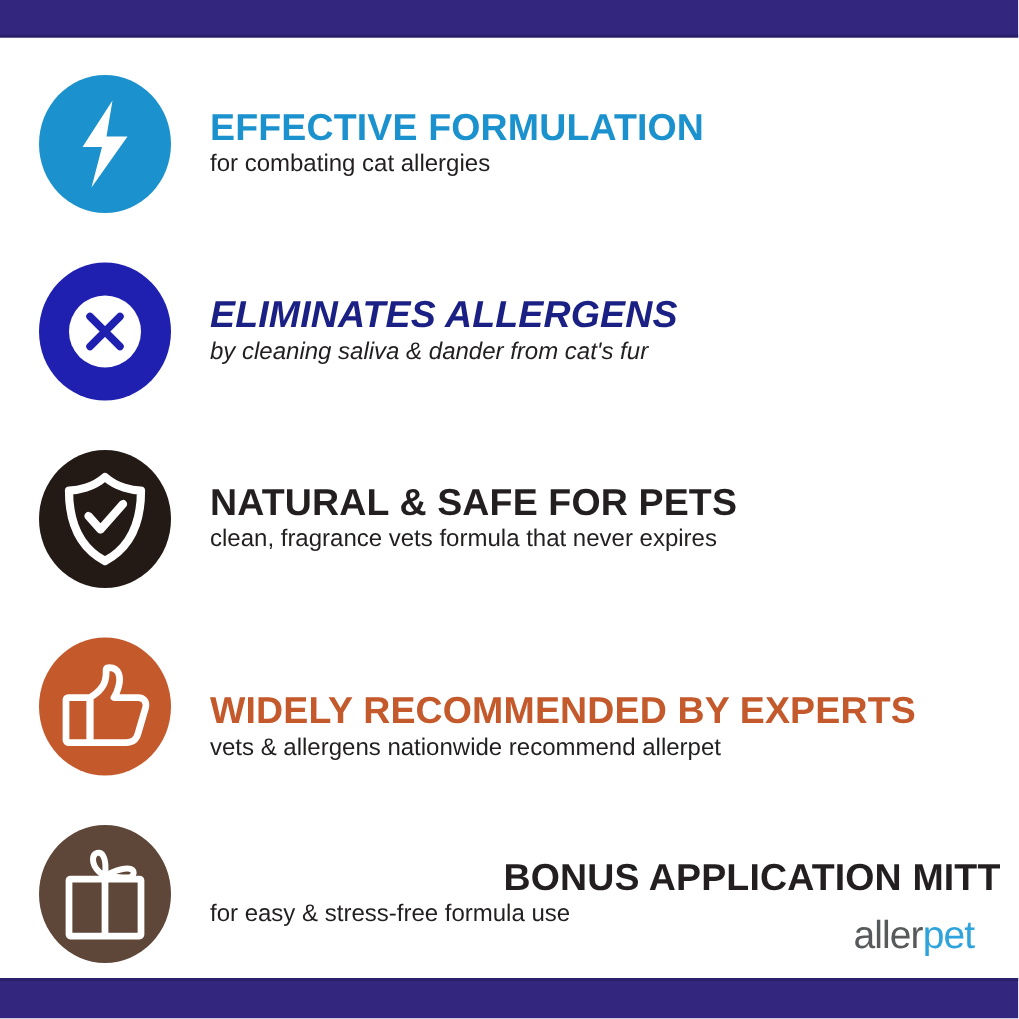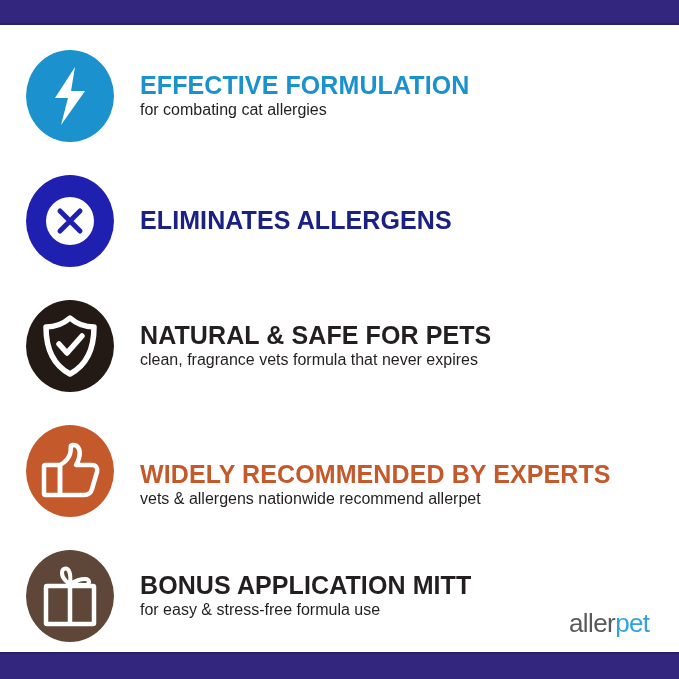--- a/index.html
+++ b/index.html
@@ -45,21 +45,21 @@
 
   .feature-row {
     position: absolute;
     left: 0;
     width: 679px;
     height: 125px;
     display: flex;
     align-items: center;
   }
   .feature-row.r0 { top: 8px; }
-  .feature-row.r1 { top: 133px; }
+  .feature-row.r1 { top: 133px; font-style: italic; }
   .feature-row.r2 { top: 258px; }
   .feature-row.r3 { top: 383px; }
   .feature-row.r4 { top: 508px; }
 
   .icon-wrap {
     width: 140px;
     flex: 0 0 140px;
     display: flex;
     align-items: center;
     justify-content: center;
@@ -134,20 +134,21 @@
       <div class="icon-wrap">
         <div class="icon-circle" style="background:#2020B0;">
           <svg width="66" height="66" viewBox="0 0 66 66" aria-hidden="true">
             <circle cx="33" cy="33" r="24" fill="#ffffff"></circle>
             <path d="M23 23 L43 43 M43 23 L23 43" stroke="#2020B0" stroke-width="5" stroke-linecap="round"></path>
           </svg>
         </div>
       </div>
       <div class="text-wrap">
         <p class="headline" style="color:#1B2184;">ELIMINATES ALLERGENS</p>
+        <p class="subline">by cleaning saliva &amp; dander from cat's fur</p>
       </div>
     </div>
 
     <div class="feature-row r2">
       <div class="icon-wrap">
         <div class="icon-circle" style="background:#231A16;">
           <svg width="58" height="64" viewBox="0 0 58 64" aria-hidden="true">
             <path d="M29 4 C21 11 11 13 5 13 C5 34 12 51 29 60 C46 51 53 34 53 13 C47 13 37 11 29 4 Z" fill="none" stroke="#ffffff" stroke-width="5.5" stroke-linejoin="round"></path>
             <path d="M18 30 L26 39 L41 22" fill="none" stroke="#ffffff" stroke-width="5.5" stroke-linecap="round" stroke-linejoin="round"></path>
           </svg>
@@ -179,21 +180,21 @@
         <div class="icon-circle" style="background:#5E4639;">
           <svg width="60" height="64" viewBox="0 0 60 64" aria-hidden="true">
             <path d="M30 20 C30 20 22 16 22 9 C22 4 27 3 29 7 C31 11 30 20 30 20 Z" fill="none" stroke="#ffffff" stroke-width="4" stroke-linejoin="round"></path>
             <path d="M30 20 C30 20 38 15 45 15 C51 15 50 21 45 21 C39 21 30 20 30 20 Z" fill="none" stroke="#ffffff" stroke-width="4" stroke-linejoin="round"></path>
             <rect x="6" y="22" width="48" height="38" rx="1" fill="none" stroke="#ffffff" stroke-width="4.5" stroke-linejoin="round"></rect>
             <line x1="30" y1="22" x2="30" y2="60" stroke="#ffffff" stroke-width="4.5"></line>
           </svg>
         </div>
       </div>
       <div class="text-wrap">
-        <p class="headline" style="color:#231f20;">BONUS APPLICATION MITT</p>
+        <p class="headline" style="color:#231f20;text-align:right;">BONUS APPLICATION MITT</p>
         <p class="subline">for easy &amp; stress-free formula use</p>
       </div>
     </div>
 
   </div>
 
   <div class="logo"><span class="aller">aller</span><span class="pet">pet</span></div>
 
   <div class="bar bar-bottom"></div>
 

